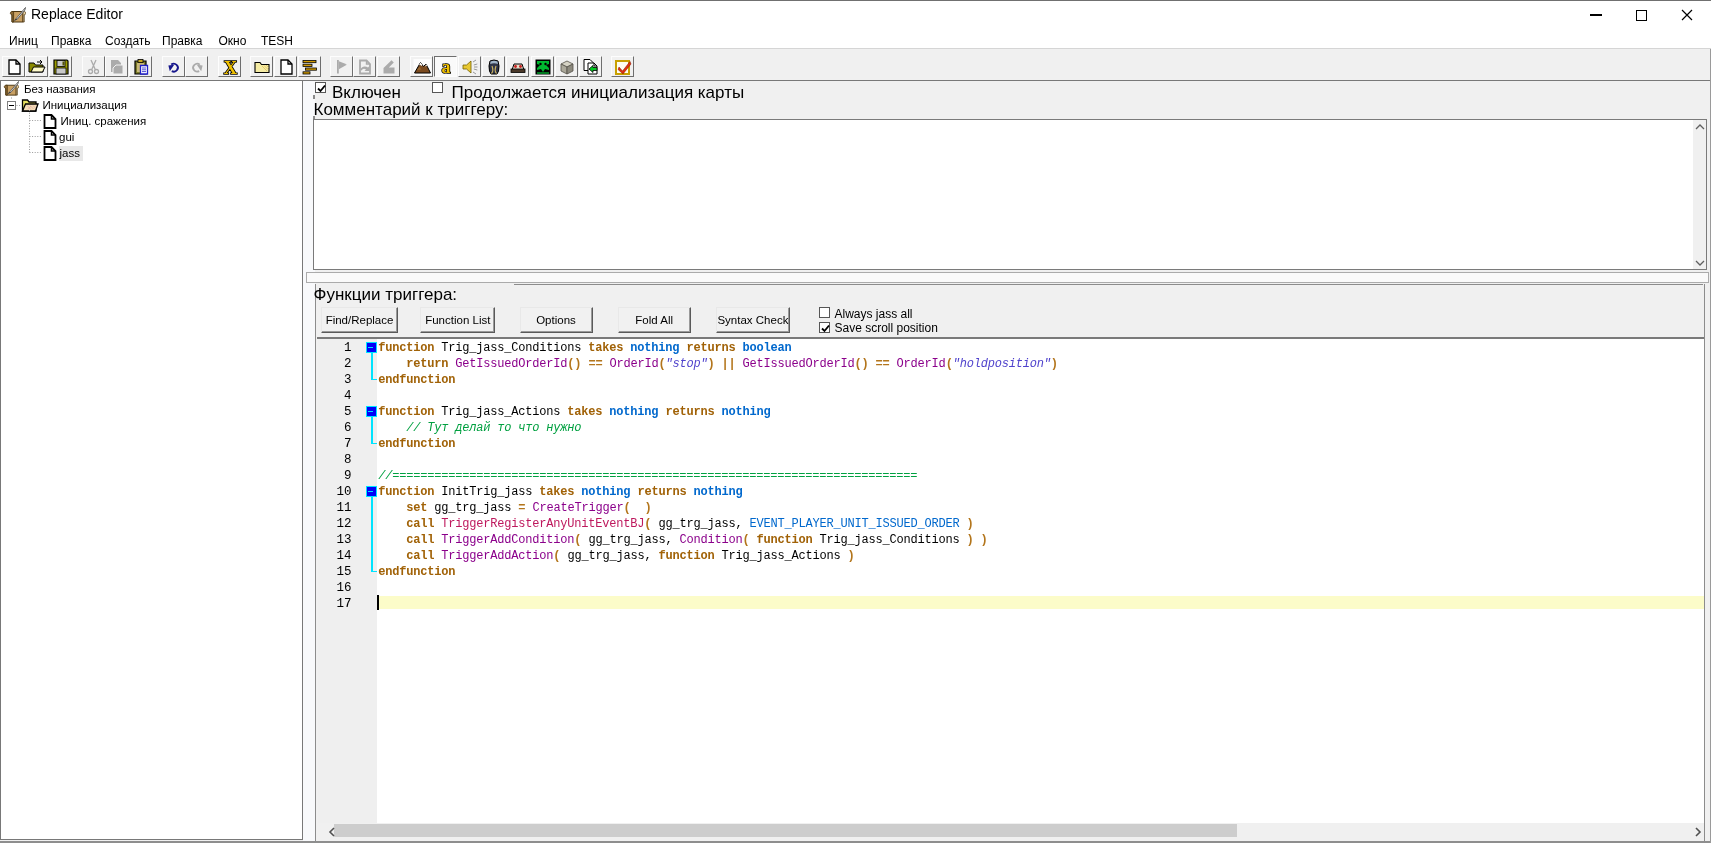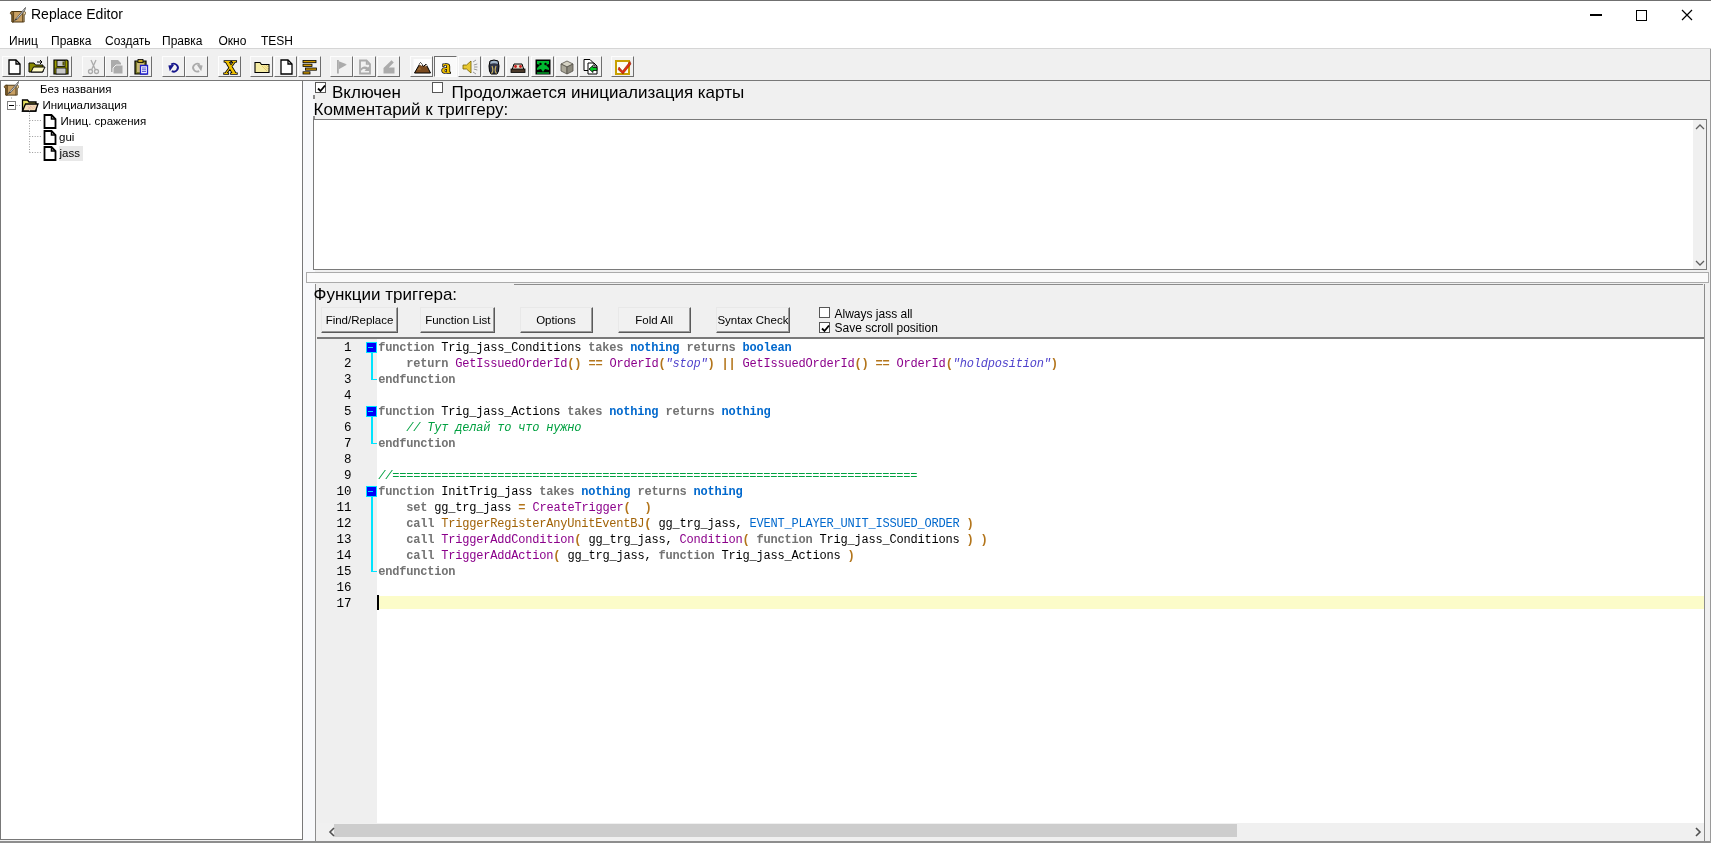--- a/index.html
+++ b/index.html
@@ -24,25 +24,25 @@
 #splitbar{left:306px;top:272px;width:1403px;height:11px;background:#FAFAFA;border:1px solid #ABABAB}
 .btn{position:absolute;top:306.5px;height:26px;background:#F1F1F1;border:1px solid;border-color:#E8E8E8 #5A5A5A #5A5A5A #E8E8E8;box-shadow:inset -1px -1px 0 #9A9A9A;font-size:11.5px;color:#000;text-align:center;line-height:24px;white-space:nowrap}
 #editor-top{left:317px;top:337px;width:1387px;height:2px;background:#7A7A7A}
 #gutter{left:317.5px;top:339px;width:59.5px;height:484px;background:#EFEFEF}
 #editwhite{left:377px;top:339px;width:1327px;height:484px;background:#FFF}
 #gline{left:315px;top:284px;width:1px;height:557px;background:#8C8C8C}
 #grline{left:1703.5px;top:284px;width:1px;height:557px;background:#8C8C8C}
 #gtline{left:514px;top:283.5px;width:1189px;height:1px;background:#8C8C8C}
 #lnums{left:317.5px;top:339.5px;width:34px;font-family:"Liberation Mono",monospace;font-size:12.5px;line-height:16px;text-align:right;color:#000}
 #code{left:378.3px;top:339.5px;font-family:"Liberation Mono",monospace;font-size:12px;letter-spacing:-0.201px;line-height:16px;color:#000;white-space:pre}
-#code .k{font-weight:bold;color:#737373}
+#code .k{font-weight:bold;color:#a16207}
 #code .t{font-weight:bold;color:#0068CD}
 #code .c{color:#0068CD}
 #code .n{color:#8B008B}
-#code .b{color:#a16207}
+#code .b{color:#be185d}
 #code .o{font-weight:bold;color:#B3751B}
 #code .s{font-style:italic;color:#4F42CC}
 #code .m{font-style:italic;color:#00A040}
 .foldsq{position:absolute;width:11px;height:11px;background:#0000F8;border:1.5px solid #00E4FF}
 .foldline{position:absolute;left:370.8px;width:1.8px;background:#00E4FF}
 .foldcorner{position:absolute;left:370.8px;width:6px;height:1.8px;background:#00E4FF}
 #curline{left:377px;top:596px;width:1327px;height:13px;background:#FCFCC9}
 #caret{left:377.3px;top:595px;width:1.6px;height:15px;background:#000}
 #hscroll{left:317px;top:823px;width:1387px;height:17px;background:#F0F0F0}
 #hthumb{left:333.5px;top:824px;width:903px;height:13px;background:#CDCDCD;position:absolute}
@@ -251,21 +251,21 @@
     </svg>
   </div>
 
 <svg class="abs" style="left:3px;top:81px" width="16" height="16" viewBox="0 0 17 17">
  <path d="M3 4.5 h11 v10.5 h-11 z" fill="#C9A063" stroke="#4A3410" stroke-width="1"></path>
  <path d="M3 4.5 c-2.2 0.3 -2.2 3 0 3.3 v7.2 h1.6 v-10.5 z" fill="#8B6934" stroke="#4A3410" stroke-width="0.8"></path>
  <path d="M14 4.5 h1.2 c2.2 0.3 2.2 3 0 3.3 v7.2 h-1.2 z" fill="#EBD4A4" stroke="#4A3410" stroke-width="0.8"></path>
  <path d="M5.5 13.5 L13.5 4 L16.5 0.5 L15.8 3.2 L8.5 12 z" fill="#F0F0F0" stroke="#555" stroke-width="0.9"></path>
  <path d="M5.5 13.5 l1.2 -1.8 l1.8 0.3 z" fill="#333"></path>
 </svg>
-<div class="trow" style="left:40px;top:82.5px">Без названия</div>
+<div class="trow" style="left:24px;top:82.5px">Без названия</div>
 <div class="abs" style="left:6.5px;top:100.5px;width:9px;height:9px;border:1px solid #808080;background:#FFF"></div>
 <div class="abs" style="left:8.5px;top:104.5px;width:5px;height:1px;background:#000"></div>
 <svg class="abs" style="left:21px;top:96.5px" width="18" height="16" viewBox="0 0 18 16">
     <path d="M1.5 14 V3 h5 l1.5 2 H15 v9 z" fill="#E8E060" stroke="#000" stroke-width="1.3"></path>
     <path d="M1.5 14 L4.5 7 H17 L14.5 14 z" fill="#F5DEB8" stroke="#000" stroke-width="1.3"></path>
     <path d="M6 8.5 l4 4 M9 8.5 l3.5 3.5 M12 8.5 l2.5 2.5 M7 12.5 l3 -3.5" stroke="#E0A8A0" stroke-width="0.7"></path>
   </svg>
 <div class="trow" style="left:42.5px;top:98.5px">Инициализация</div>
 <div class="abs" style="left:58.5px;top:145.5px;width:24px;height:15px;background:#E8E8E8"></div>
 <svg class="abs" style="left:43px;top:113.5px" width="14" height="15" viewBox="0 0 14 15">

